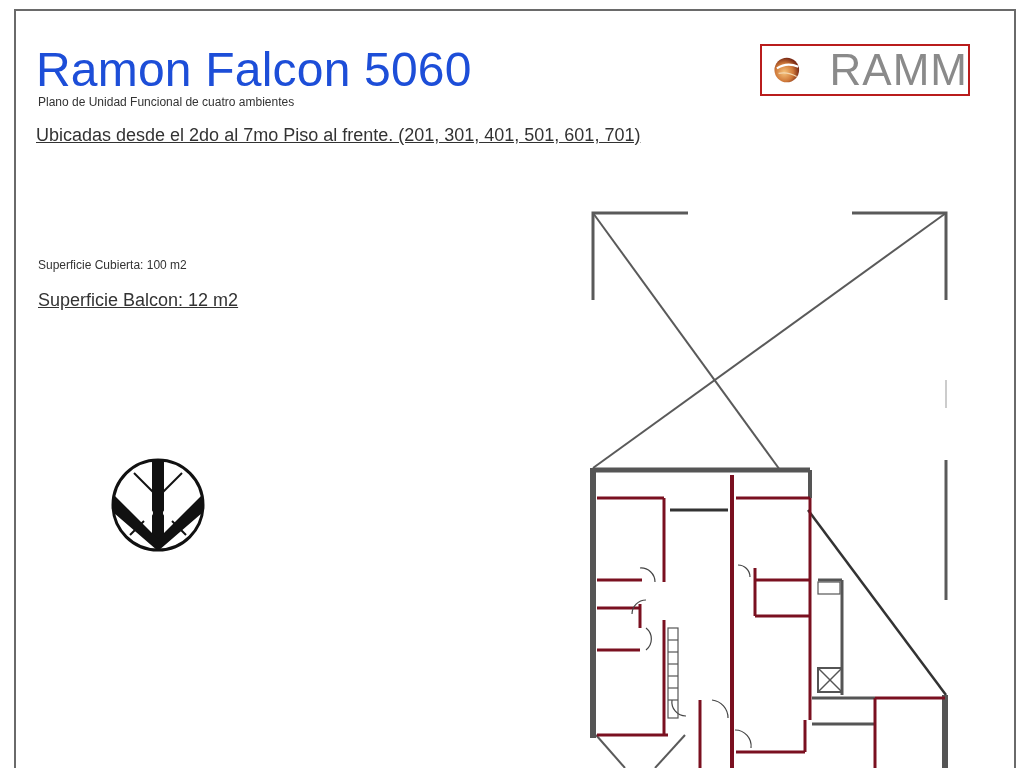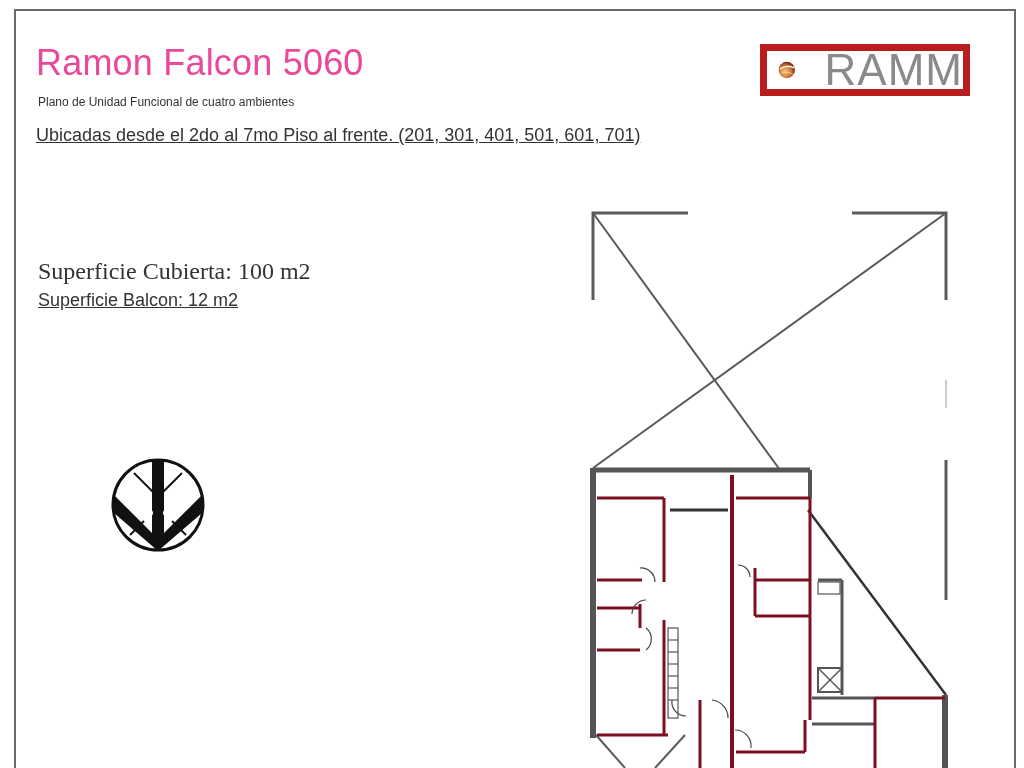--- a/index.html
+++ b/index.html
@@ -1,24 +1,24 @@
 <!DOCTYPE html>
 <html><head>
 <meta charset="utf-8">
 <style>
   html, body { margin:0; padding:0; background:#ffffff; }
   body { width:1024px; height:768px; position:relative; overflow:hidden; font-family:"Liberation Sans", sans-serif; color:#1a1a1a; }
   .frame { position:absolute; left:14px; top:9px; width:1002px; height:800px; border:2px solid #6a6a6a; border-bottom:none; box-sizing:border-box; }
-  .title { position:absolute; left:36px; top:42px; font-size:36px; color:#ec4899; letter-spacing:0.2px; }
+  .title { position:absolute; left:36px; top:42px; font-size:48px; color:#1d4ed8; letter-spacing:0.2px; }
   .sub1 { position:absolute; left:38px; top:95px; font-size:12px; color:#333; }
   .sub2 { position:absolute; left:36px; top:125px; font-size:18px; color:#333;text-decoration:underline; }
-  .logo { position:absolute; left:760px; top:44px; width:210px; height:52px; border:7px solid #b91c1c; box-sizing:border-box; display:flex; align-items:center;gap:20px; }
+  .logo { position:absolute; left:760px; top:44px; width:210px; height:52px; border:2px solid #b91c1c; box-sizing:border-box; display:flex; align-items:center;gap:20px; }
   .logo-mark { width:36px; height:36px; margin-left:10px; }
   .logo-text { font-size:44px; color:#8a8a8a; font-weight:300; letter-spacing:1px; margin-left:8px; line-height:1; }
-  .area1 { position:absolute; left:38px; top:258px; font-size:24px; color:#333;font-family:Liberation Serif, serif; }
+  .area1 { position:absolute; left:38px; top:258px; font-size:12px; color:#333; }
   .area2 { position:absolute; left:38px; top:290px; font-size:18px; color:#333;text-decoration:underline; }
   .north { position:absolute; left:110px; top:457px; width:96px; height:96px; }
   .plan { position:absolute; left:0; top:0; width:1024px; height:768px; pointer-events:none; }
 </style>
 </head>
 <body>
 
 <div class="frame"></div>
 
 <div class="title">Ramon Falcon 5060</div>

